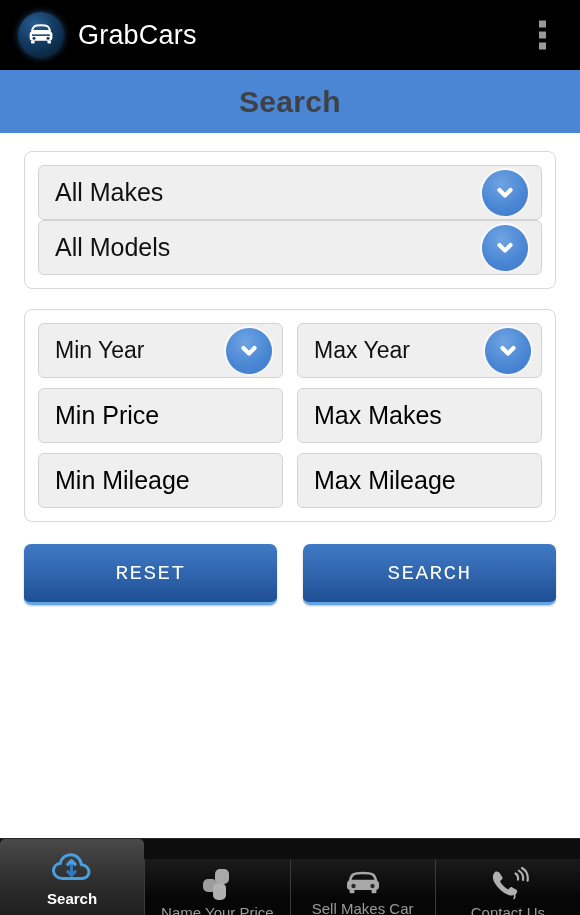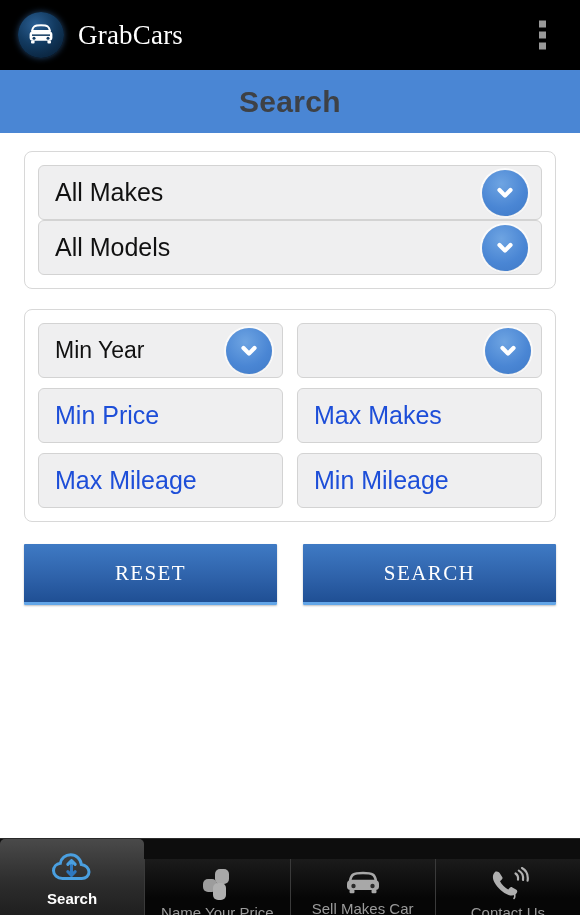--- a/index.html
+++ b/index.html
@@ -17,21 +17,20 @@
 
   
   .appbar {
     height: 70px;
     background: #000000;
     display: flex;
     align-items: center;
     padding: 0 18px 0 18px;
     box-sizing: border-box;
     position: relative;
-    font-family: Liberation Serif, serif;
   }
   .app-logo {
     width: 46px;
     height: 46px;
     border-radius: 50%;
     background: radial-gradient(circle at 38% 28%, #2b5f93 0%, #123a60 45%, #06182b 100%);
     display: flex;
     align-items: center;
     justify-content: center;
     flex: 0 0 auto;
@@ -104,21 +103,21 @@
     box-sizing: border-box;
     padding: 0 16px;
   }
   .field + .field { margin-top: 0; }
   .field .label {
     font-size: 25px;
     color: #111111;
     white-space: nowrap;
     overflow: hidden;
   }
-  .field.placeholder .label { color: #1d4ed8; }
+  .field.placeholder .label { color: #000000; }
 
   .chev {
     position: absolute;
     right: 13px;
     top: 50%;
     transform: translateY(-50%);
     width: 46px;
     height: 46px;
     border-radius: 50%;
     background: radial-gradient(circle at 42% 30%, #6ea4e2 0%, #4a86d4 58%, #3f79c6 100%);
@@ -145,27 +144,27 @@
 
   
   .actions {
     display: grid;
     grid-template-columns: 1fr 1fr;
     column-gap: 26px;
     margin-top: 22px;
   }
   .btn {
     height: 58px;
-    border-radius: 1px;
+    border-radius: 7px;
     background: linear-gradient(180deg, #3f7ac4 0%, #2f63ab 55%, #1f4f94 100%);
     border: none;
     border-bottom: 3px solid #63a6e8;
     color: #ffffff;
     font-size: 21px;
-    font-family: Liberation Serif, serif;
+    font-family: Liberation Mono, monospace;
     letter-spacing: 1.4px;
     display: flex;
     align-items: center;
     justify-content: center;
     cursor: pointer;
     box-shadow: 0 1px 2px rgba(0,0,0,0.25);
   }
 
   
   .tabbar {
@@ -272,41 +271,42 @@
       <div class="field">
         <span class="label">Min Year</span>
         <span class="chev small">
           <svg width="24" height="24" viewBox="0 0 24 24">
             <path d="M6.5 9 L12 14.6 L17.5 9" fill="none" stroke="#ffffff" stroke-width="4.2" stroke-linecap="round" stroke-linejoin="round"></path>
           </svg>
         </span>
       </div>
 
       <div class="field">
+        <span class="label">Max Year</span>
         <span class="chev small">
           <svg width="24" height="24" viewBox="0 0 24 24">
             <path d="M6.5 9 L12 14.6 L17.5 9" fill="none" stroke="#ffffff" stroke-width="4.2" stroke-linecap="round" stroke-linejoin="round"></path>
           </svg>
         </span>
       </div>
 
       <div class="field placeholder">
         <span class="label">Min Price</span>
       </div>
 
       <div class="field placeholder">
         <span class="label">Max Makes</span>
       </div>
 
       <div class="field placeholder">
+        <span class="label">Min Mileage</span>
+      </div>
+
+      <div class="field placeholder">
         <span class="label">Max Mileage</span>
-      </div>
-
-      <div class="field placeholder">
-        <span class="label">Min Mileage</span>
       </div>
 
     </div>
   </div>
 
   <div class="actions">
     <div class="btn">RESET</div>
     <div class="btn">SEARCH</div>
   </div>
 

